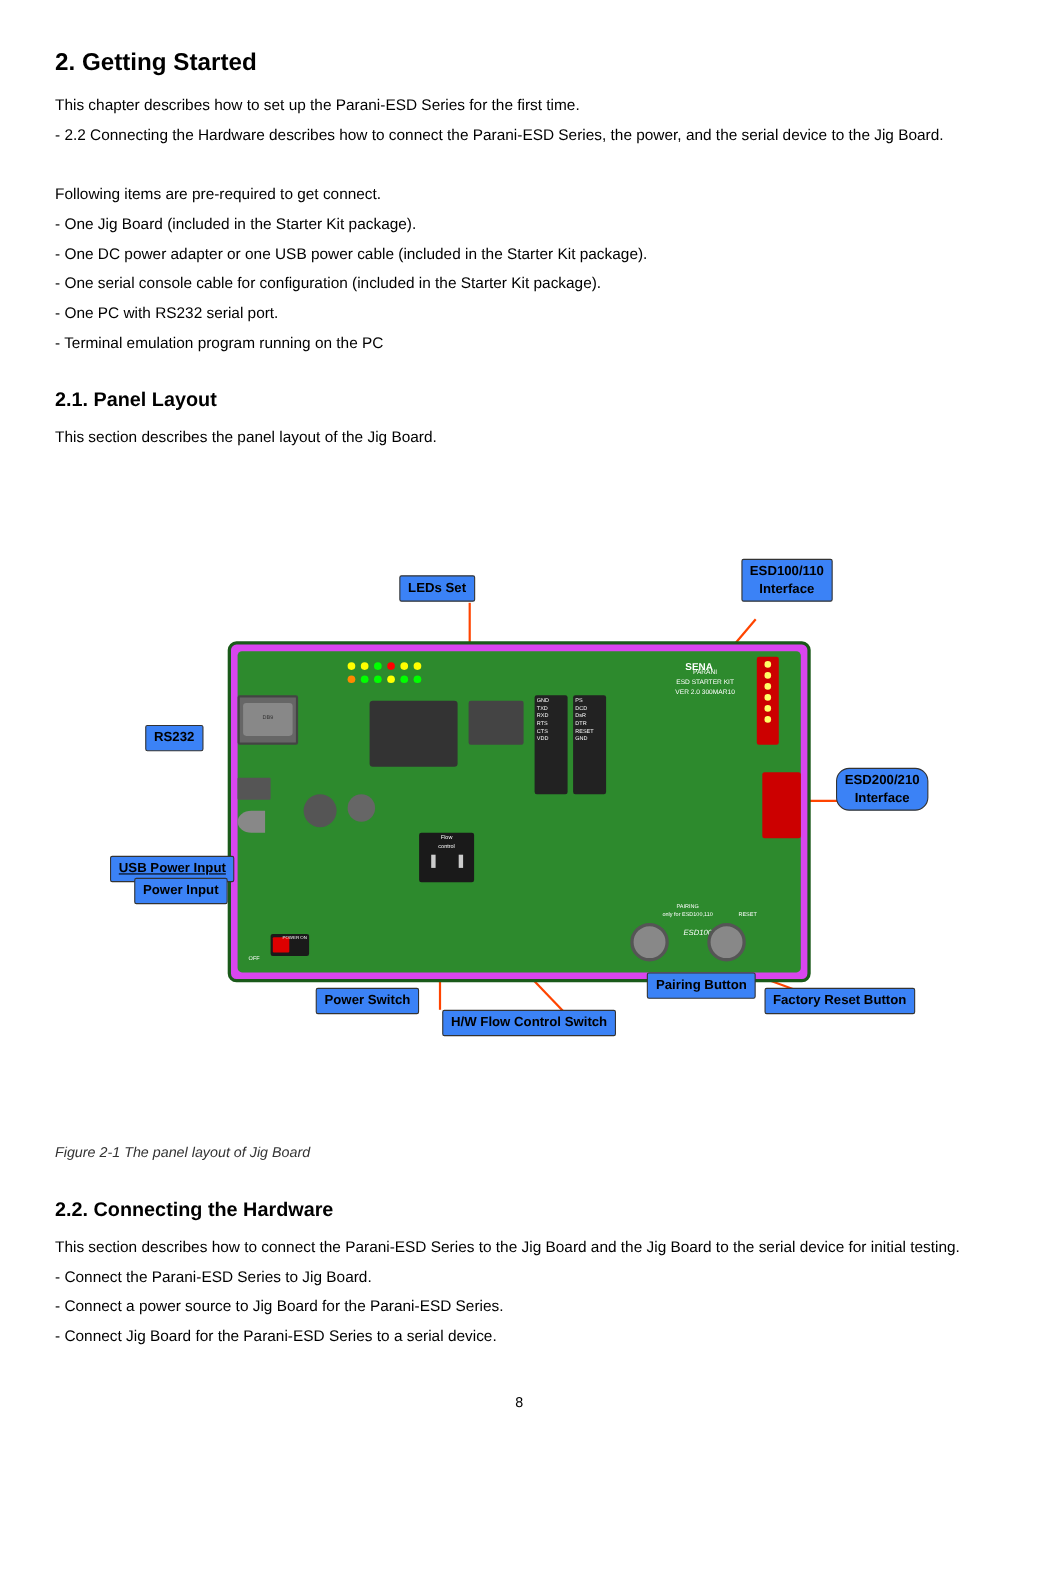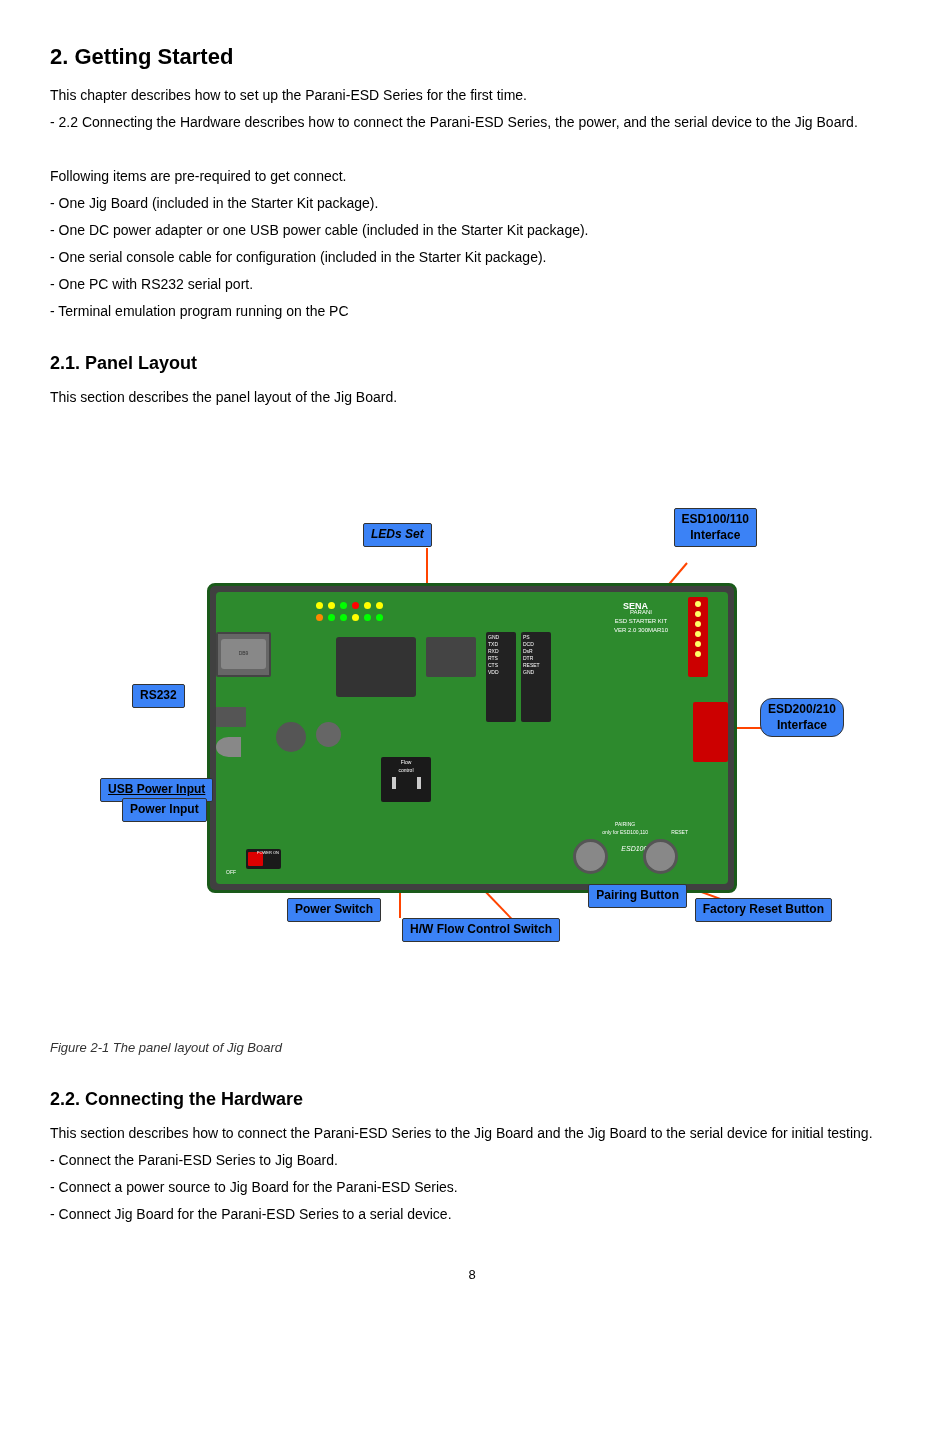--- a/index.html
+++ b/index.html
@@ -92,21 +92,21 @@
 
     <line x1="308" y1="490" x2="308" y2="460" stroke="#ff4400" stroke-width="2"></line>
 
     <line x1="438" y1="510" x2="390" y2="460" stroke="#ff4400" stroke-width="2"></line>
 
     <line x1="545" y1="470" x2="510" y2="450" stroke="#ff4400" stroke-width="2"></line>
 
     <line x1="680" y1="490" x2="585" y2="455" stroke="#ff4400" stroke-width="2"></line>
   </svg>
 
-  <div style="position:absolute; left:115px; top:155px; width:530px; height:310px; background:#404040; border-radius:8px; border:3px solid #1a5a1a; overflow:hidden;">
+  <div style="position:absolute; left:115px; top:155px; width:530px; height:310px; background:#d946ef; border-radius:8px; border:3px solid #1a5a1a; overflow:hidden;">
 
     <div style="position:absolute; inset:6px; background:#2d8a2d; border-radius:4px;">
 
       <div style="position:absolute; top:8px; right:80px; color:white; font-size:9px; font-weight:bold; text-align:center;">SENA</div>
       <div style="position:absolute; top:16px; right:60px; color:white; font-size:6px; text-align:center;">PARANI<br>ESD STARTER KIT<br>VER 2.0  300MAR10</div>
 
       <div style="position:absolute; left:0px; top:40px; width:55px; height:45px; background:#666; border-radius:2px; border:2px solid #444;">
         <div style="width:45px; height:30px; margin:5px auto; background:#888; border-radius:3px; display:flex; align-items:center; justify-content:center; font-size:5px; color:#333;">DB9</div>
       </div>
 
@@ -180,27 +180,27 @@
       <div style="position:absolute; bottom:10px; right:120px; width:35px; height:35px; background:#888; border-radius:50%; border:3px solid #555;"></div>
 
       <div style="position:absolute; bottom:10px; right:50px; width:35px; height:35px; background:#888; border-radius:50%; border:3px solid #555;"></div>
 
       <div style="position:absolute; bottom:48px; right:80px; color:white; font-size:5px; text-align:center;">PAIRING<br>only for ESD100,110</div>
       <div style="position:absolute; bottom:48px; right:40px; color:white; font-size:5px;">RESET</div>
 
     </div>
   </div>
 
-  <div class="label-box" style="left:271px; top:95px;font-style:italic;">LEDs Set</div>
+  <div class="label-box" style="left:271px; top:95px;">LEDs Set</div>
 
   <div class="label-box" style="right:95px; top:80px; text-align:center;">ESD100/110<br>Interface</div>
 
   <div class="label-box" style="right:8px; top:270px; text-align:center;border-radius:12px;">ESD200/210<br>Interface</div>
 
-  <div class="label-box" style="left:40px; top:256px;">RS232</div>
+  <div class="label-box" style="left:40px; top:231px;">RS232</div>
 
   <div class="label-box" style="left:8px; top:350px;text-decoration:underline;">USB Power Input</div>
 
   <div class="label-box" style="left:30px; top:370px;">Power Input</div>
 
   <div class="label-box" style="left:195px; top:470px;">Power Switch</div>
 
   <div class="label-box" style="left:310px; top:490px;">H/W Flow Control Switch</div>
 
   <div class="label-box" style="right:165px; top:456px;">Pairing Button</div>

